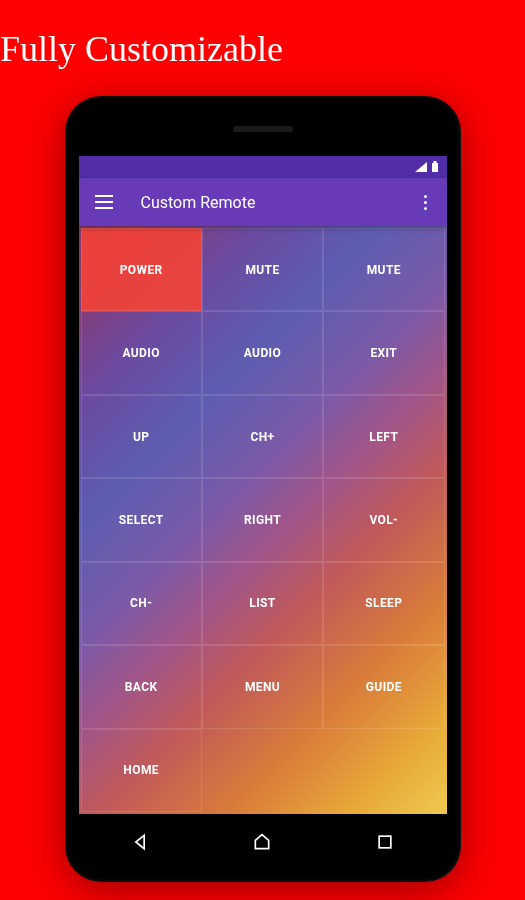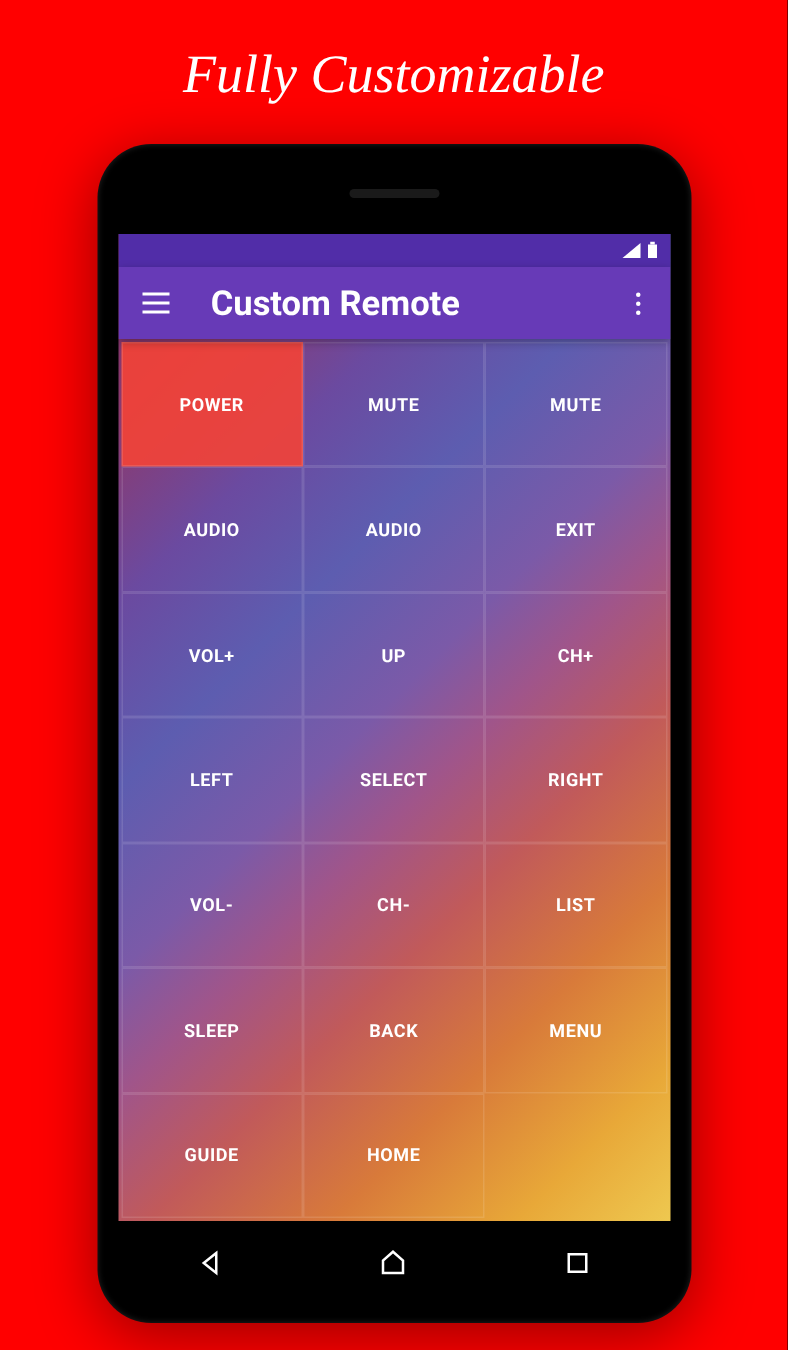--- a/index.html
+++ b/index.html
@@ -6,23 +6,22 @@
   body {
     width: 525px;
     height: 900px;
     background: #ff0000;
     font-family: -apple-system, BlinkMacSystemFont, "Segoe UI", Roboto, sans-serif;
     overflow: hidden;
     position: relative;
   }
   .headline {
     color: #fff;
-    text-align: center;
+    text-align: left;
     font-size: 36px;
-    font-style: italic;
     font-family: Georgia, "Times New Roman", serif;
     padding-top: 28px;
     font-weight: 400;
   }
   .phone {
     position: absolute;
     left: 50%;
     top: 96px;
     transform: translateX(-50%);
     width: 396px;
@@ -85,22 +84,22 @@
     padding: 4px;
   }
   .hamburger span {
     display: block;
     width: 18px;
     height: 2px;
     background: #fff;
   }
   .appbar-title {
     margin-left: 24px;
-    font-size: 23px;
-    font-weight: 700;
+    font-size: 16px;
+    font-weight: 400;
     flex: 1;
   }
   .overflow {
     display: flex;
     flex-direction: column;
     gap: 3px;
     cursor: pointer;
     padding: 4px 8px;
   }
   .overflow span {
@@ -204,23 +203,20 @@
         <div class="cell">
           <span>AUDIO</span>
         </div>
         <div class="cell">
           <span>AUDIO</span>
         </div>
         <div class="cell">
           <span>EXIT</span>
         </div>
         <div class="cell">
-          <span>VOL+</span>
-        </div>
-        <div class="cell">
           <span>UP</span>
         </div>
         <div class="cell">
           <span>CH+</span>
         </div>
         <div class="cell">
           <span>LEFT</span>
         </div>
         <div class="cell">
           <span>SELECT</span>

